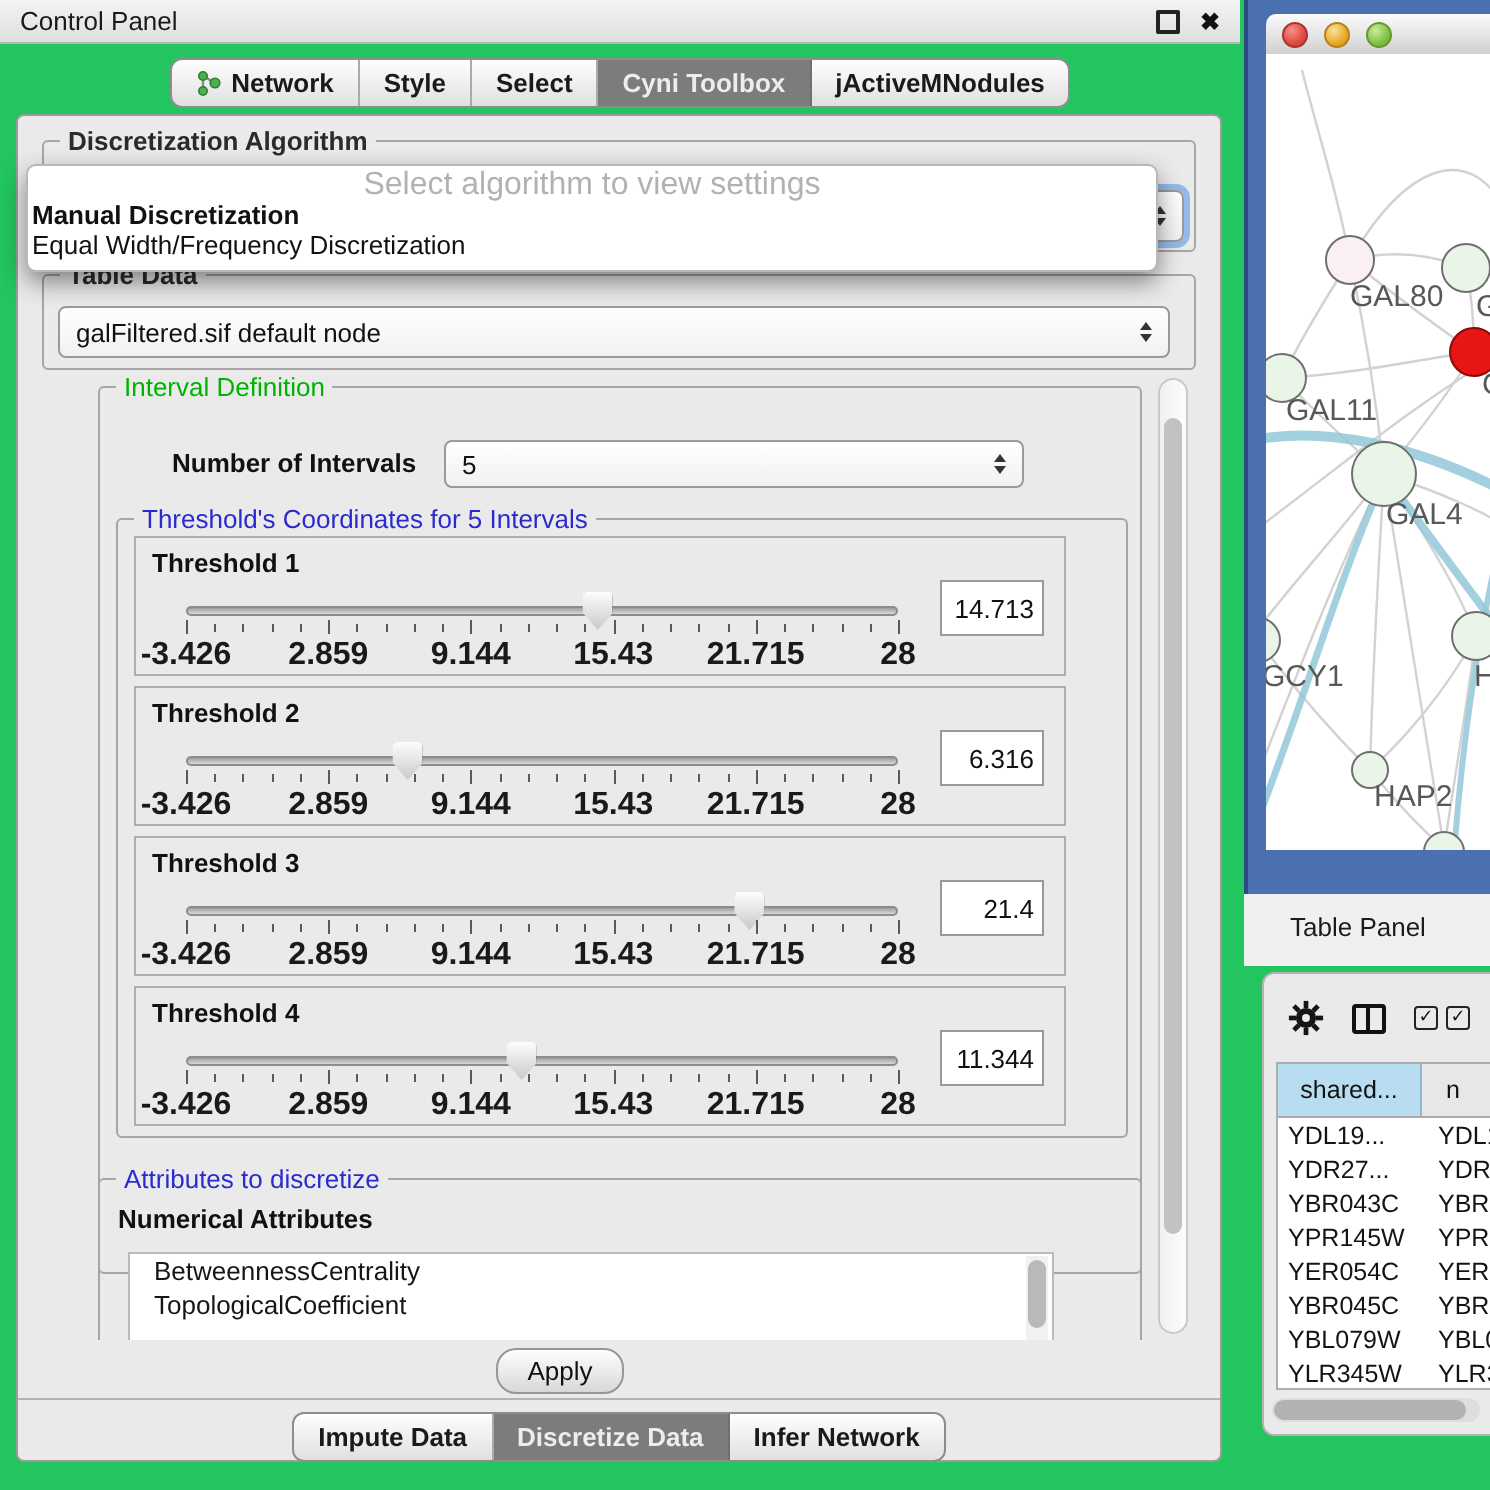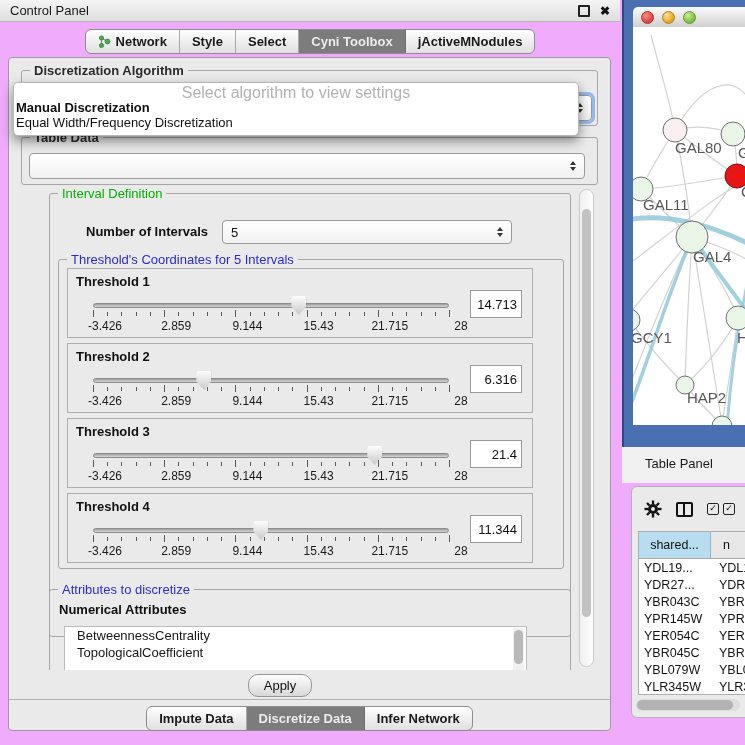--- a/index.html
+++ b/index.html
@@ -1,16 +1,16 @@
 <!DOCTYPE html>
 <html><head>
 <meta charset="utf-8">
 <style>
   html,body{margin:0;padding:0;}
-  #root{position:relative;width:745px;height:745px;background:#f0abfc;overflow:hidden;
+  #root{position:relative;width:745px;height:745px;background:#22c55e;overflow:hidden;
         font-family:"Liberation Sans",sans-serif;-webkit-font-smoothing:antialiased;}
 
   
   #control-panel{position:absolute;left:0;top:0;width:620px;height:745px;}
   .cp-titlebar{position:absolute;left:0;top:0;width:620px;height:22px;box-sizing:border-box;
     background:linear-gradient(#f4f4f4,#dedede);border-bottom:1px solid #b5b5b5;
     display:flex;align-items:center;padding:0 10px;font-size:13px;color:#1a1a1a;}
   .win-icons{margin-left:auto;display:flex;gap:10px;align-items:center;}
   .float-ic{width:8px;height:8px;border:2px solid #222;border-radius:1px;display:inline-block;}
   .close-ic{font-size:12px;font-weight:bold;color:#111;line-height:1;}
@@ -66,21 +66,21 @@
   .slider{position:absolute;left:25px;top:27px;width:356px;height:40px;}
   .track{position:absolute;left:0;top:7px;width:100%;height:5px;background:linear-gradient(#9e9e9e,#d8d8d8);
     border:1px solid #8c8c8c;border-radius:4px;box-sizing:border-box;}
   .thumb{position:absolute;top:0;width:15px;height:19px;
     background:linear-gradient(#fdfdfd,#c9c9c9);
     clip-path:polygon(0 10%,10% 0,90% 0,100% 10%,100% 55%,50% 100%,0 55%);
     filter:drop-shadow(0 0 1px #777);}
   .tickrow{position:absolute;left:0;top:14px;width:100%;height:8px;}
   .tick{position:absolute;width:1px;background:#5a5a5a;top:2px;height:4px;}
   .tick.major{top:0;height:7px;}
-  .ticklabels{position:absolute;left:0;top:23px;width:100%;height:12px;font-size:12px;font-weight:400;color:#1a1a1a;margin-left:12px;}
+  .ticklabels{position:absolute;left:0;top:23px;width:100%;height:12px;font-size:16px;font-weight:700;color:#1a1a1a;}
   .ticklabels span{position:absolute;transform:translateX(-50%);white-space:nowrap;}
   .th-value{position:absolute;right:10px;top:21px;width:52px;height:28px;background:#fff;border:1px solid #9a9a9a;
     font-size:13px;color:#111;display:flex;align-items:center;justify-content:flex-end;
     padding-right:4px;box-sizing:border-box;}
 
   .attrs-group{left:34px;top:402px;width:522px;height:108px;}
   .attrs-sublabel{position:absolute;left:9px;top:12px;font-weight:700;font-size:13px;color:#111;}
   .listbox{position:absolute;left:14px;top:36px;width:463px;height:66px;background:#fff;border:1px solid #bbb;box-sizing:border-box;}
   .list-item{font-size:13px;color:#161616;padding:1px 0 1px 12px;line-height:15px;white-space:nowrap;}
   .mini-scroll{position:absolute;right:2px;top:1px;width:11px;height:62px;background:#f1f1f1;}
@@ -179,20 +179,21 @@
 
       <div class="popup">
         <div class="popup-hint">Select algorithm to view settings</div>
         <div class="popup-item bold">Manual Discretization</div>
         <div class="popup-item">Equal Width/Frequency Discretization</div>
       </div>
 
       <fieldset class="group tabledata-group">
         <span class="group-label dark">Table Data</span>
         <div class="combo td-combo">
+          <span class="combo-text">galFiltered.sif default node</span>
           <span class="stepper">
               <span class="arr-up"></span>
               <span class="arr-dn"></span>
             </span>
         </div>
       </fieldset>
 
       <div class="scrollport">
 
         <fieldset class="group green-group">

